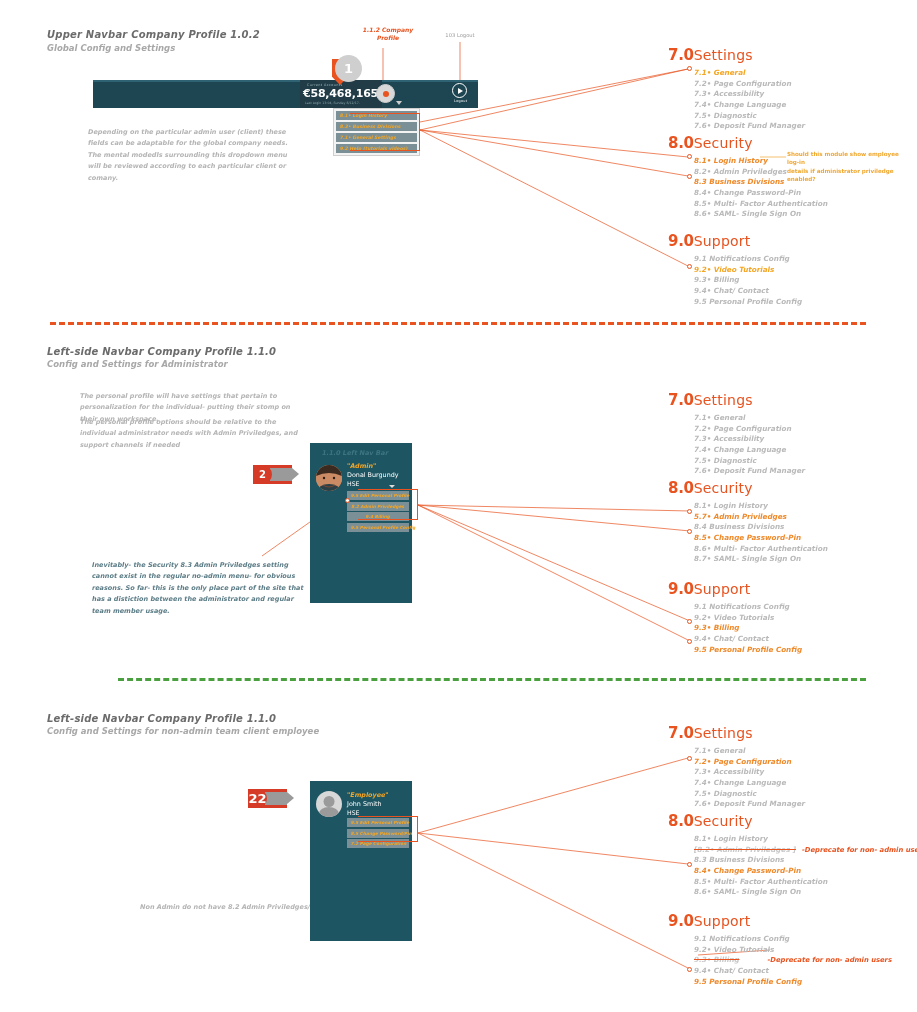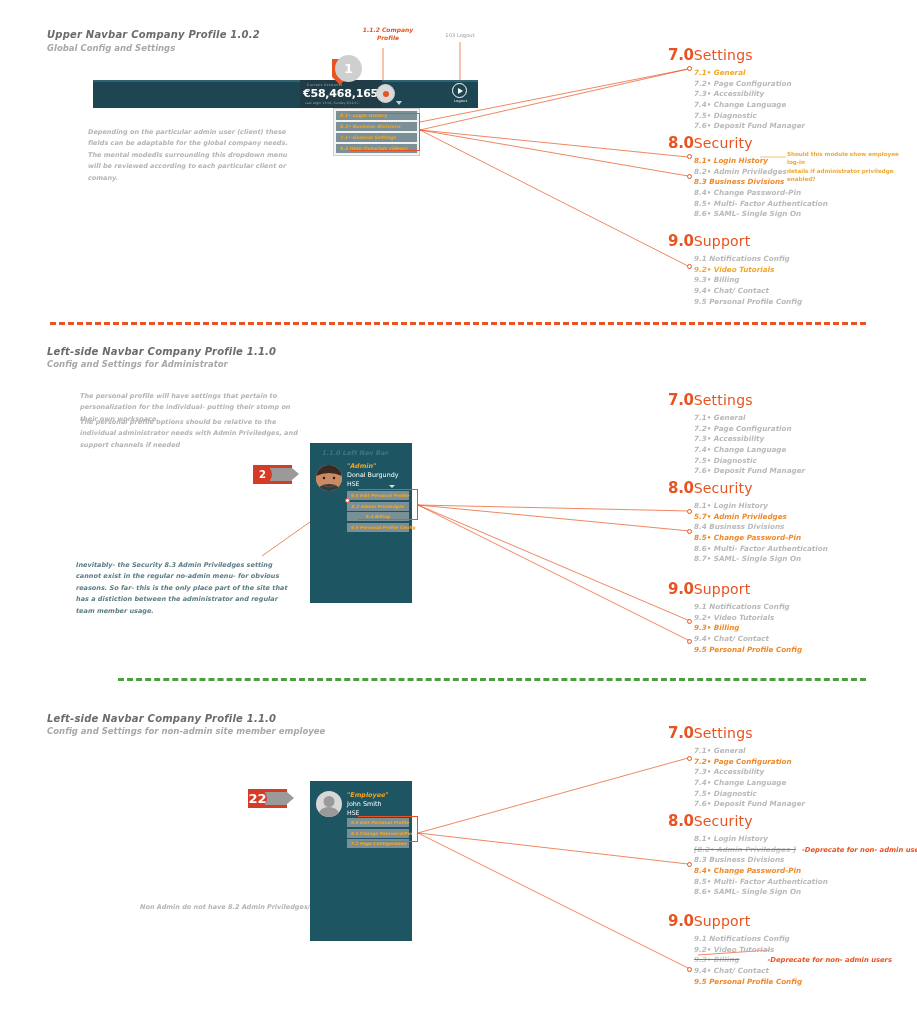--- a/index.html
+++ b/index.html
@@ -369,21 +369,21 @@
   </div>
   <div class="dot-marker" style="left:687px; top:264px;"></div>
 
   <div class="divider" style="left:50px; top:322px; width:816px;"></div>
 
   <div class="sec-title" style="left:47px; top:346px;">Left-side Navbar Company Profile 1.1.0</div>
   <div class="sec-sub" style="left:47px; top:359px;">Config and Settings for Administrator</div>
 
   <div class="note" style="left:80px; top:391px; width:222px;">The personal profile will have settings that pertain to personalization for the individual- putting their stomp on their own workspace.</div>
   <div class="note" style="left:80px; top:417px; width:230px;">The personal profile options should be relative to the individual administrator needs with Admin Priviledges, and support channels if needed</div>
-  <div class="note teal" style="left:76px; top:560px; width:220px;">Inevitably- the Security 8.3 Admin Priviledges  setting cannot exist in the regular no-admin menu- for obvious reasons. So far- this is the only place part of the site that has a distiction between the administrator and regular team member usage.</div>
+  <div class="note teal" style="left:92px; top:560px; width:220px;">Inevitably- the Security 8.3 Admin Priviledges  setting cannot exist in the regular no-admin menu- for obvious reasons. So far- this is the only place part of the site that has a distiction between the administrator and regular team member usage.</div>
 
   <div class="tag" style="left:253px; top:465px;">
     <span class="circ">2</span>
     <span class="bar"></span>
   </div>
 
   <div class="leftnav" style="left:310px; top:443px; width:102px; height:160px;">
     <div class="lnv-title" style="left:12px; top:6px;">1.1.0 Left Nav Bar</div>
   </div>
   <div class="lnv-avatar photo" style="left:316px; top:465px; width:26px; height:26px;"></div>
@@ -460,21 +460,21 @@
       <li><span class="txt">9.4• Chat/ Contact</span></li>
       <li class="hl2"><span class="txt">9.5 Personal Profile Config</span></li>
     </ul>
   </div>
   <div class="dot-marker" style="left:687px; top:619px;"></div>
   <div class="dot-marker" style="left:687px; top:639px;"></div>
 
   <div class="divider green" style="left:118px; top:678px; width:748px;"></div>
 
   <div class="sec-title" style="left:47px; top:713px;">Left-side Navbar Company Profile 1.1.0</div>
-  <div class="sec-sub" style="left:47px; top:726px;">Config and Settings for non-admin site member employee</div>
+  <div class="sec-sub" style="left:47px; top:726px;">Config and Settings for non-admin team client employee</div>
 
   <div class="note" style="left:140px; top:902px; width:230px;">Non Admin do not have  8.2 Admin Priviledges/ 9.2 Billing.</div>
 
   <div class="tag" style="left:248px; top:789px;">
     <span class="circ" style="font-size:13px;">22</span>
     <span class="bar"></span>
   </div>
 
   <div class="leftnav" style="left:310px; top:781px; width:102px; height:160px;"></div>
   <div class="lnv-avatar" style="left:316px; top:791px; width:26px; height:26px;">

